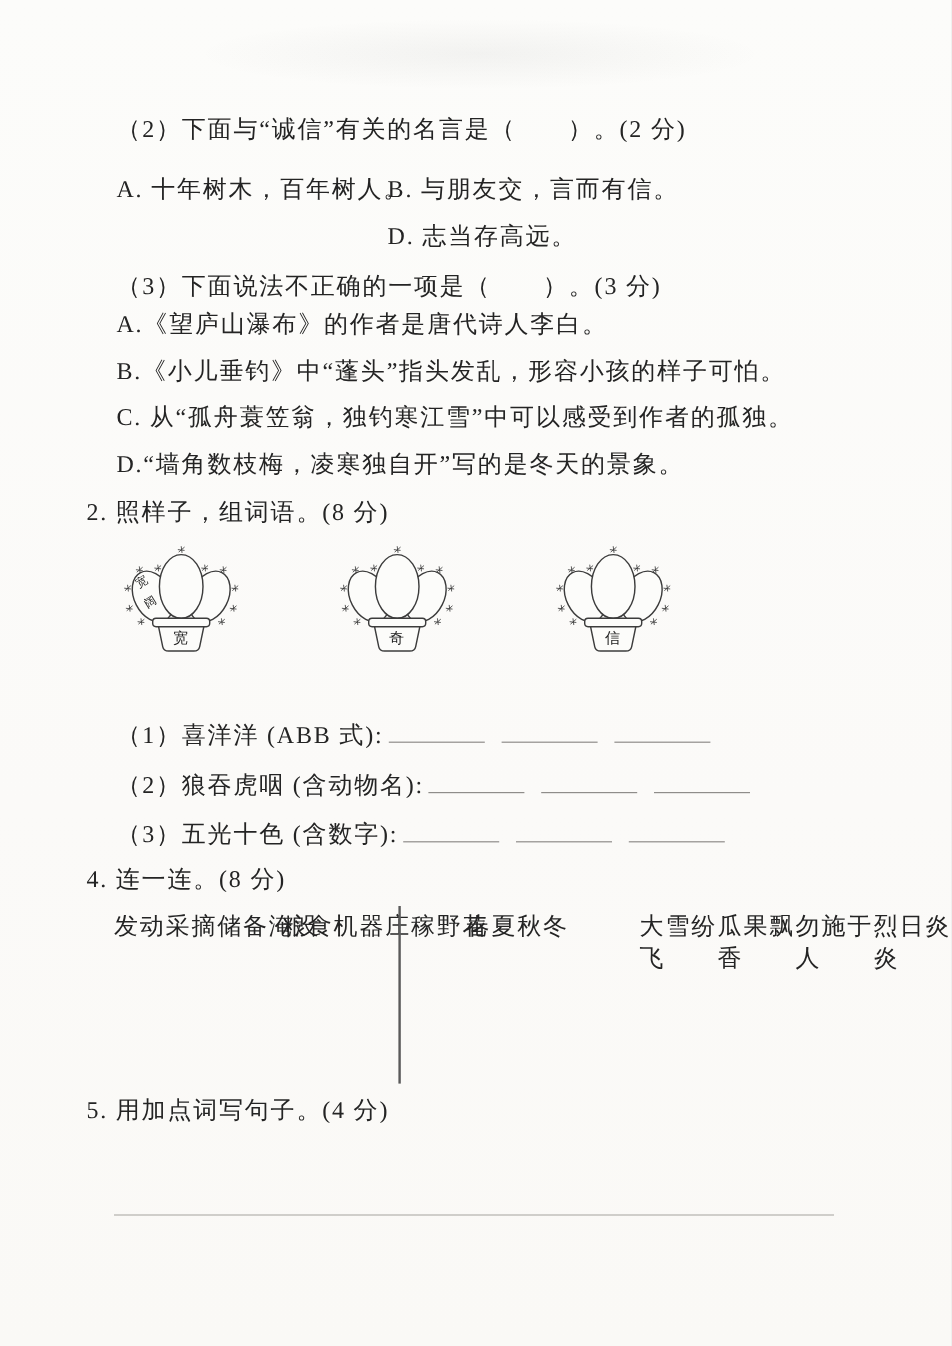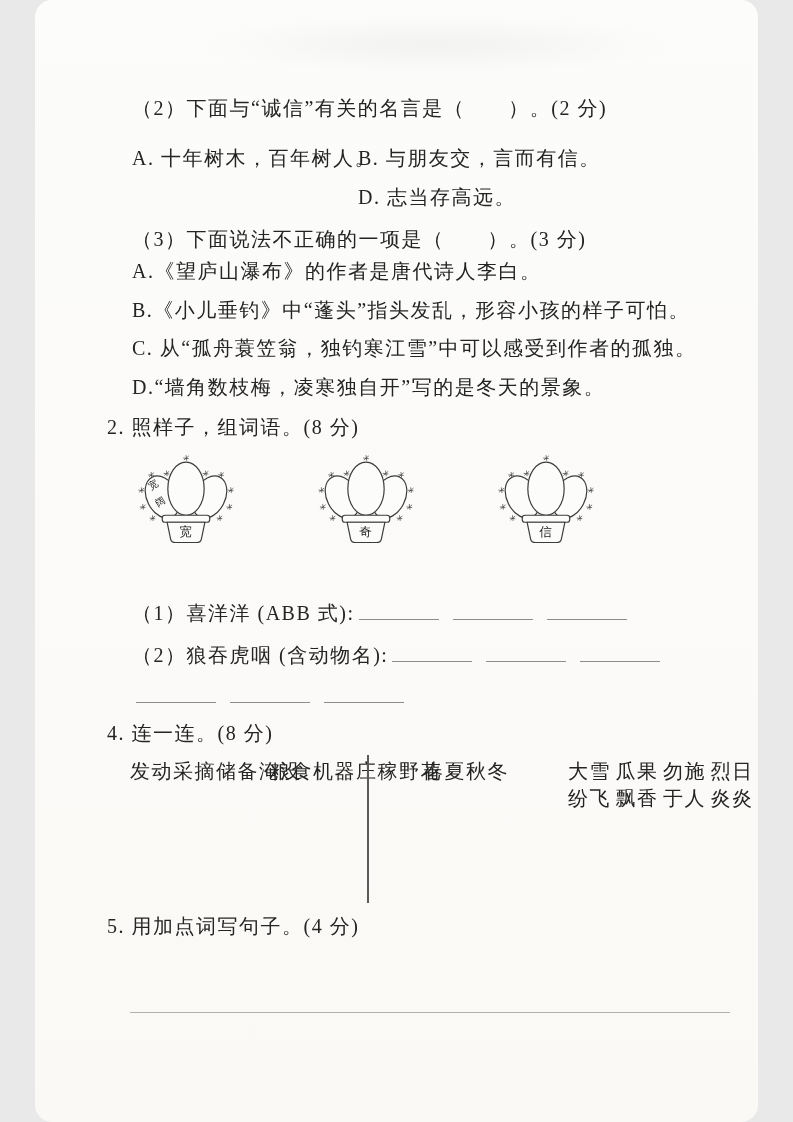--- a/index.html
+++ b/index.html
@@ -1,20 +1,20 @@
 <!DOCTYPE html>
 <html><head>
 <meta charset="utf-8">
 <style>
   html,body{margin:0;padding:0;background:#e9e9e9;}
   .page{
-    position:relative;width:723px;height:1122px;margin:0 auto;
+    position:relative;width:793px;height:1122px;margin:0 auto;
     background:linear-gradient(180deg,#fcfcfa 0%,#fbfaf8 60%,#faf9f6 100%);
     font-family:"Liberation Serif","DejaVu Serif",serif;
-    color:#242424;font-size:20px;letter-spacing:1.5px;overflow:hidden;border-radius:17px;
+    color:#242424;font-size:20px;letter-spacing:1.5px;overflow:hidden;
   }
   .abs{position:absolute;white-space:nowrap;line-height:24px;}
   .bleed{position:absolute;pointer-events:none;
     background:radial-gradient(ellipse at center,rgba(60,60,60,0.05),transparent 70%);}
   .blank{
     display:inline-block;width:80px;height:15px;
     border-bottom:1px solid #8f8d8a;margin:0 10px 0 4px;vertical-align:baseline;
   }
   .answer-line{position:absolute;border-top:1.5px solid #b3b1ad;height:0;}
   .divider{position:absolute;width:1.5px;background:#5a5a5a;}
@@ -132,21 +132,21 @@
     <text class="pot-label" x="80" y="122" text-anchor="middle">信</text>
   </svg>
 
   <div class="abs" style="left:97px;top:601px;">
     <span>（1）喜洋洋 (ABB 式):</span><span class="blank"></span><span class="blank"></span><span class="blank"></span>
   </div>
   <div class="abs" style="left:97px;top:643px;">
     <span>（2）狼吞虎咽 (含动物名):</span><span class="blank"></span><span class="blank"></span><span class="blank"></span>
   </div>
   <div class="abs" style="left:97px;top:684px;">
-    <span class="blank"></span><span class="blank"></span><span class="blank"></span>
+    <span>（3）五光十色 (含数字):</span><span class="blank"></span><span class="blank"></span><span class="blank"></span>
   </div>
 
   <div class="abs" style="left:72px;top:721px;">4. 连一连。(8 分)</div>
   <div class="mcol" style="left:95px;top:758px;">
     <span>发动</span>
     <span>采摘</span>
     <span>储备</span>
     <span>淹没</span>
   </div>
   <div class="mcol" style="left:235px;top:758px;">

